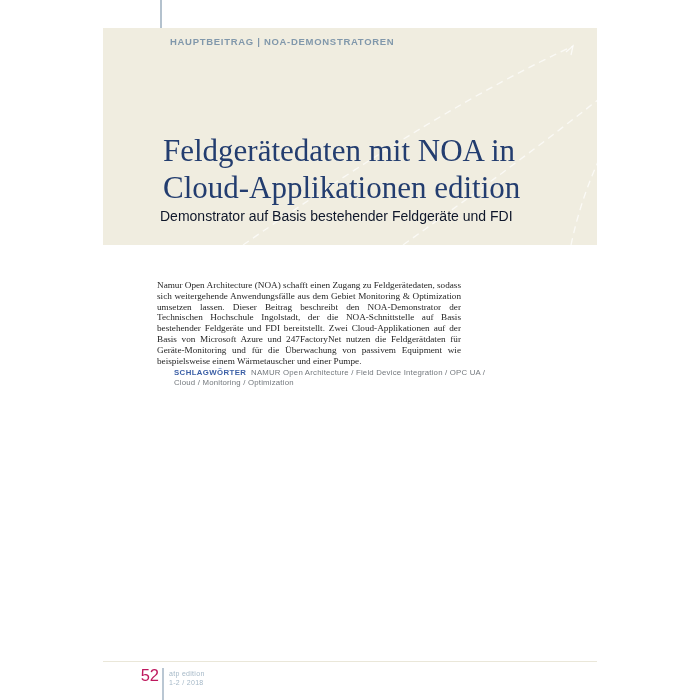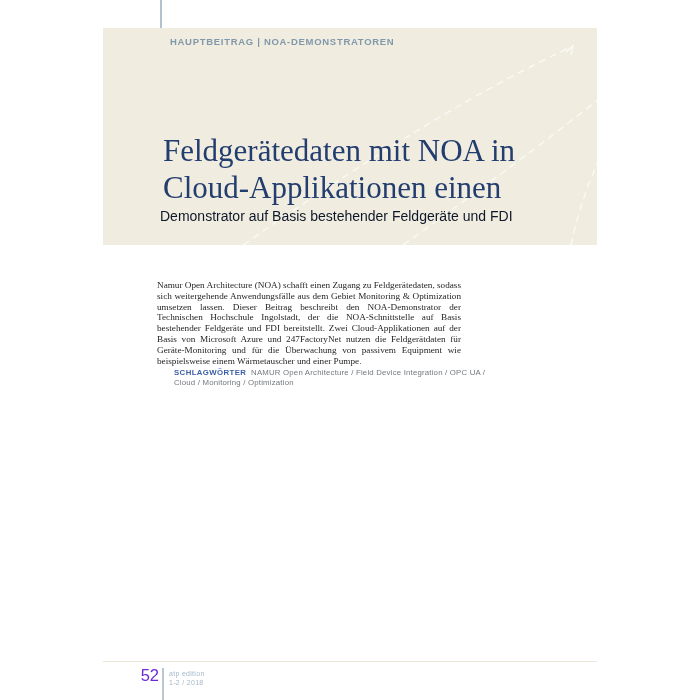--- a/index.html
+++ b/index.html
@@ -91,21 +91,21 @@
     left: 103px; top: 661px;
     width: 494px; height: 1px;
     background: #eae7d9;
   }
   .pageno {
     position: absolute;
     left: 126px; top: 666px;
     width: 33px;
     text-align: right;
     font-size: 16.5px;
-    color: #6d28d9;
+    color: #be185d;
   }
   .footer-sep {
     position: absolute;
     left: 162px; top: 668px;
     width: 2px; height: 32px;
     background: #bac7d3;
   }
   .footer-meta {
     position: absolute;
     left: 169px; top: 670px;
@@ -129,21 +129,21 @@
         <path d="M 300 217 C 380 160, 440 115, 500 68"></path>
         <path d="M 468 217 C 478 170, 492 138, 512 98"></path>
       </g>
       <g fill="none" stroke="#ffffff" stroke-width="1.3" opacity="0.7">
         <path d="M 463 24 L 470 18 L 468 27"></path>
       </g>
     </svg>
 
     <div class="kicker">HAUPTBEITRAG | NOA-DEMONSTRATOREN</div>
 
-    <h1 class="title"><span>Feldgerätedaten mit NOA in</span><br><span>Cloud-Applikationen einen</span></h1>
+    <h1 class="title"><span>Feldgerätedaten mit NOA in</span><br><span>Cloud-Applikationen edition</span></h1>
 
     <div class="subtitle">Demonstrator auf Basis bestehender Feldgeräte und FDI</div>
   </div>
 
   <p class="abstract">Namur Open Architecture (NOA) schafft einen Zugang zu Feldgerätedaten, sodass sich weitergehende Anwendungsfälle aus dem Gebiet Monitoring &amp; Optimization umsetzen lassen. Dieser Beitrag beschreibt den NOA-Demonstrator der Technischen Hochschule Ingolstadt, der die NOA-Schnittstelle auf Basis bestehender Feldgeräte und FDI bereitstellt. Zwei Cloud-Applikationen auf der Basis von Microsoft Azure und 247FactoryNet nutzen die Feldgerätdaten für Geräte-Monitoring und für die Überwachung von passivem Equipment wie beispielsweise einem Wärmetauscher und einer Pumpe.</p>
 
   <p class="keywords"><span class="kw-label">SCHLAGWÖRTER</span>&nbsp; <span>NAMUR Open Architecture / Field Device Integration / OPC UA / Cloud / Monitoring / Optimization</span></p>
 
   <div class="footer-rule"></div>
 

